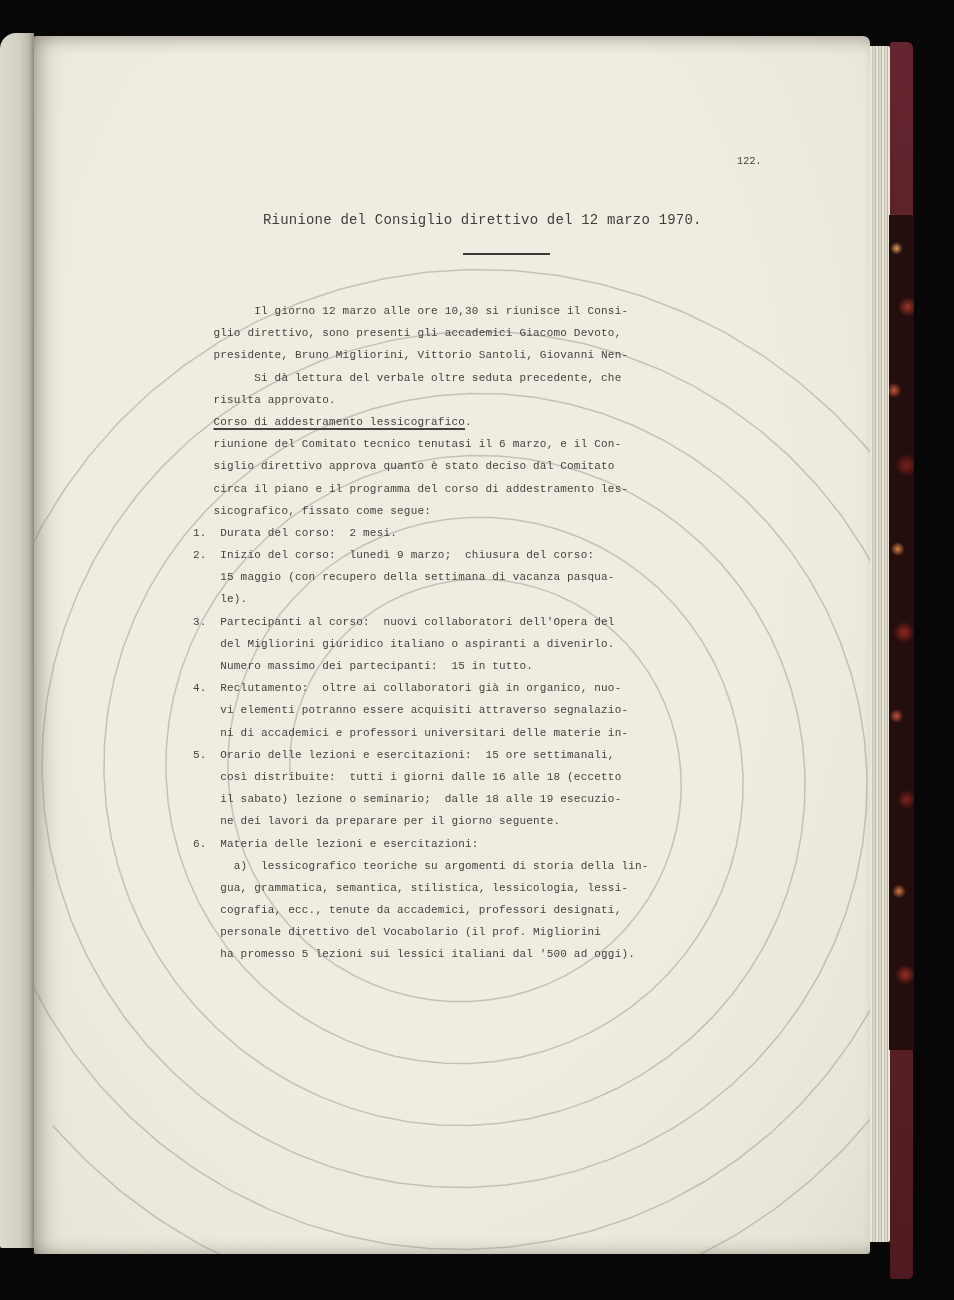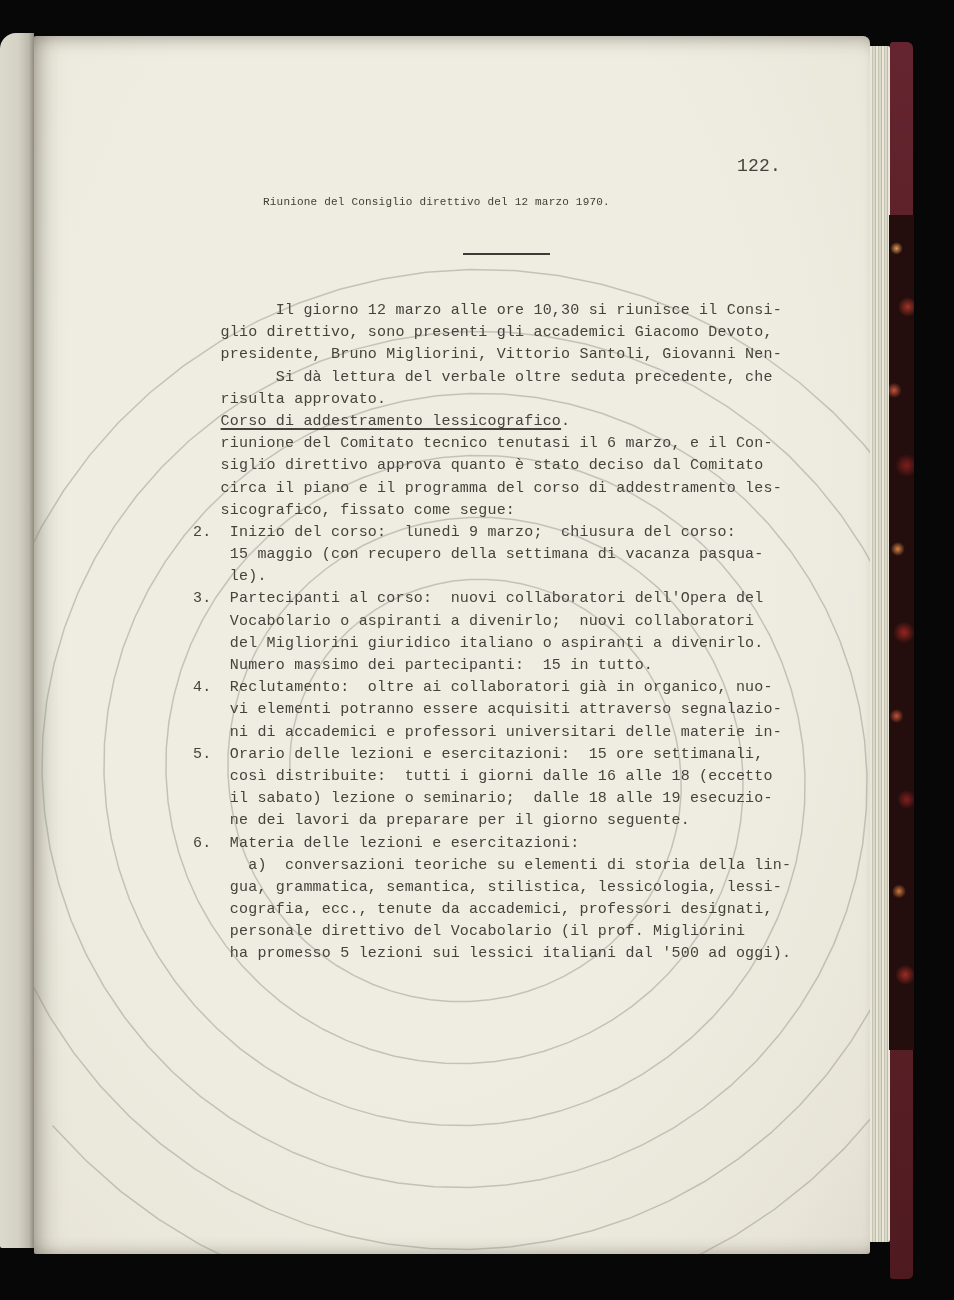--- a/index.html
+++ b/index.html
@@ -53,34 +53,34 @@
       radial-gradient(circle 15px at 60% 50%, #96261f, transparent 72%),
       radial-gradient(circle 10px at 30% 60%, #c4543a, transparent 70%),
       radial-gradient(circle 13px at 70% 70%, #841f1e, transparent 72%),
       radial-gradient(circle 10px at 40% 81%, #d07a42, transparent 70%),
       radial-gradient(circle 14px at 65% 91%, #9e2c22, transparent 72%),
       #240e0d;
   }
   
   .pnum {
     position: absolute; left: 703px; top: 120px;
-    font-size: 18px; letter-spacing: .2px; color: #45433c; white-space: pre;
+    font-size: 10px; letter-spacing: .2px; color: #45433c; white-space: pre;
   }
   .title {
-    position: absolute; left: 229px; top: 160px;
-    font-size: 11px; letter-spacing: .2px; color: #403e37; white-space: pre;
+    position: absolute; left: 229px; top: 176px;
+    font-size: 14px; letter-spacing: .2px; color: #403e37; white-space: pre;
   }
   .sep {
     position: absolute; left: 429px; top: 217px; width: 87px; height: 2px;
     background: #3e3c36;
   }
   .text-block { position: absolute; left: 159px; top: 264px; }
   .ln {
     white-space: pre;
-    font-size: 15px;
+    font-size: 11px;
     line-height: 22.2px;
     height: 22.2px;
     letter-spacing: .2px;
     color: #45433c;
   }
   .heading-ln .u {
     text-decoration: underline;
     text-underline-offset: 3px;
     text-decoration-thickness: 1.5px;
   }
@@ -108,36 +108,36 @@
       <div class="ln">         Il giorno 12 marzo alle ore 10,30 si riunisce il Consi-</div>
       <div class="ln">   glio direttivo, sono presenti gli accademici Giacomo Devoto,</div>
       <div class="ln">   presidente, Bruno Migliorini, Vittorio Santoli, Giovanni Nen-</div>
       <div class="ln">         Si dà lettura del verbale oltre seduta precedente, che</div>
       <div class="ln">   risulta approvato.</div>
       <div class="ln heading-ln"><span>   </span><span class="u">Corso di addestramento lessicografico</span><span>.</span></div>
       <div class="ln">   riunione del Comitato tecnico tenutasi il 6 marzo, e il Con-</div>
       <div class="ln">   siglio direttivo approva quanto è stato deciso dal Comitato</div>
       <div class="ln">   circa il piano e il programma del corso di addestramento les-</div>
       <div class="ln">   sicografico, fissato come segue:</div>
+      <div class="ln">1.  Durata del corso:  2 mesi.</div>
       <div class="ln">2.  Inizio del corso:  lunedì 9 marzo;  chiusura del corso:</div>
       <div class="ln">    15 maggio (con recupero della settimana di vacanza pasqua-</div>
       <div class="ln">    le).</div>
       <div class="ln">3.  Partecipanti al corso:  nuovi collaboratori dell'Opera del</div>
-      <div class="ln">    Vocabolario o aspiranti a divenirlo;  nuovi collaboratori</div>
       <div class="ln">    del Migliorini giuridico italiano o aspiranti a divenirlo.</div>
       <div class="ln">    Numero massimo dei partecipanti:  15 in tutto.</div>
       <div class="ln">4.  Reclutamento:  oltre ai collaboratori già in organico, nuo-</div>
       <div class="ln">    vi elementi potranno essere acquisiti attraverso segnalazio-</div>
       <div class="ln">    ni di accademici e professori universitari delle materie in-</div>
       <div class="ln">5.  Orario delle lezioni e esercitazioni:  15 ore settimanali,</div>
       <div class="ln">    così distribuite:  tutti i giorni dalle 16 alle 18 (eccetto</div>
       <div class="ln">    il sabato) lezione o seminario;  dalle 18 alle 19 esecuzio-</div>
       <div class="ln">    ne dei lavori da preparare per il giorno seguente.</div>
       <div class="ln">6.  Materia delle lezioni e esercitazioni:</div>
-      <div class="ln">      a)  conversazioni teoriche su elementi di storia della lin-</div>
+      <div class="ln">      a)  lessicografico teoriche su argomenti di storia della lin-</div>
       <div class="ln">    gua, grammatica, semantica, stilistica, lessicologia, lessi-</div>
       <div class="ln">    cografia, ecc., tenute da accademici, professori designati,</div>
       <div class="ln">    personale direttivo del Vocabolario (il prof. Migliorini</div>
       <div class="ln">    ha promesso 5 lezioni sui lessici italiani dal '500 ad oggi).</div>
     </div>
   </div>
 
   <div class="page-stack"></div>
   <div class="cover"></div>
   <div class="marble"></div>

